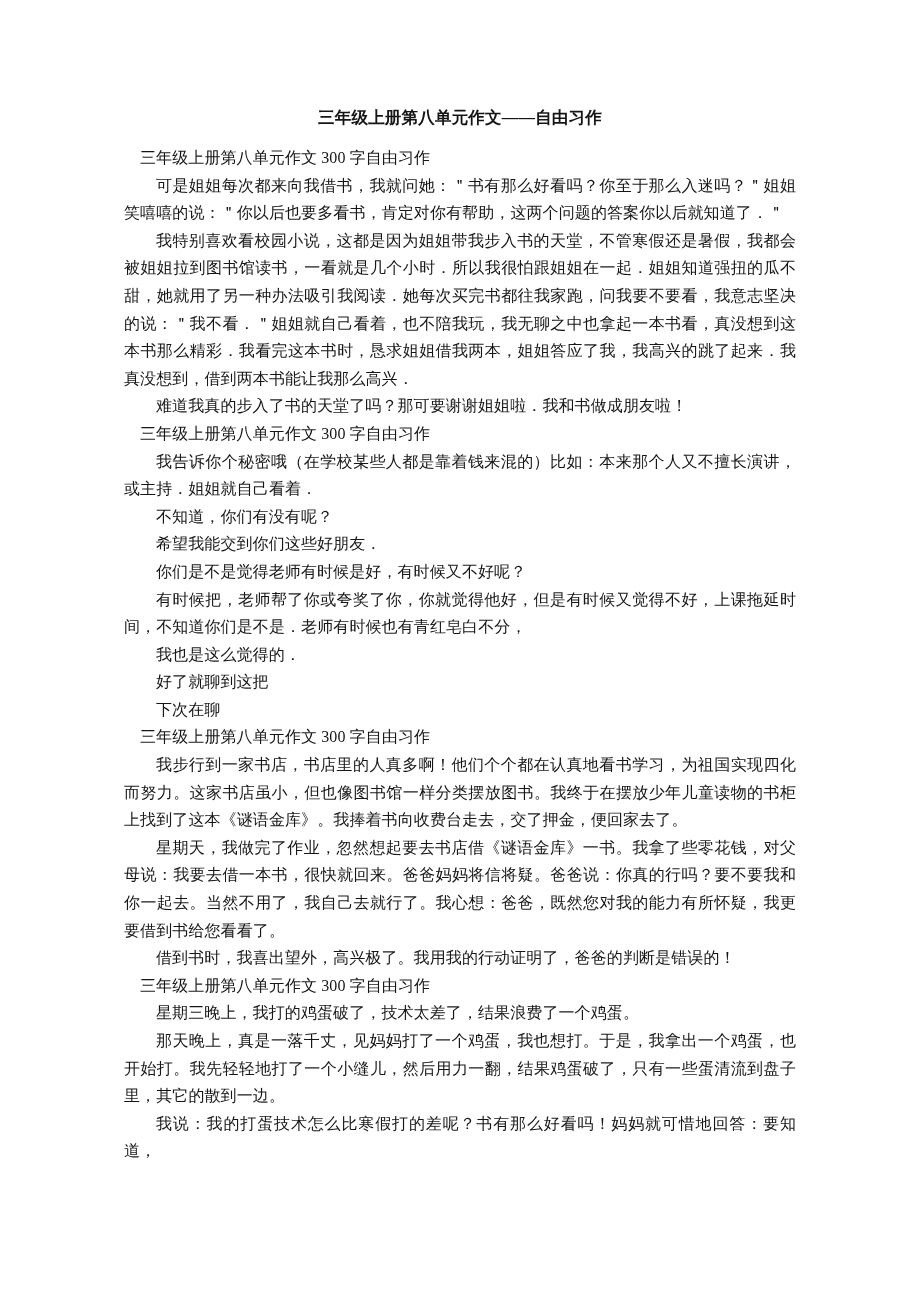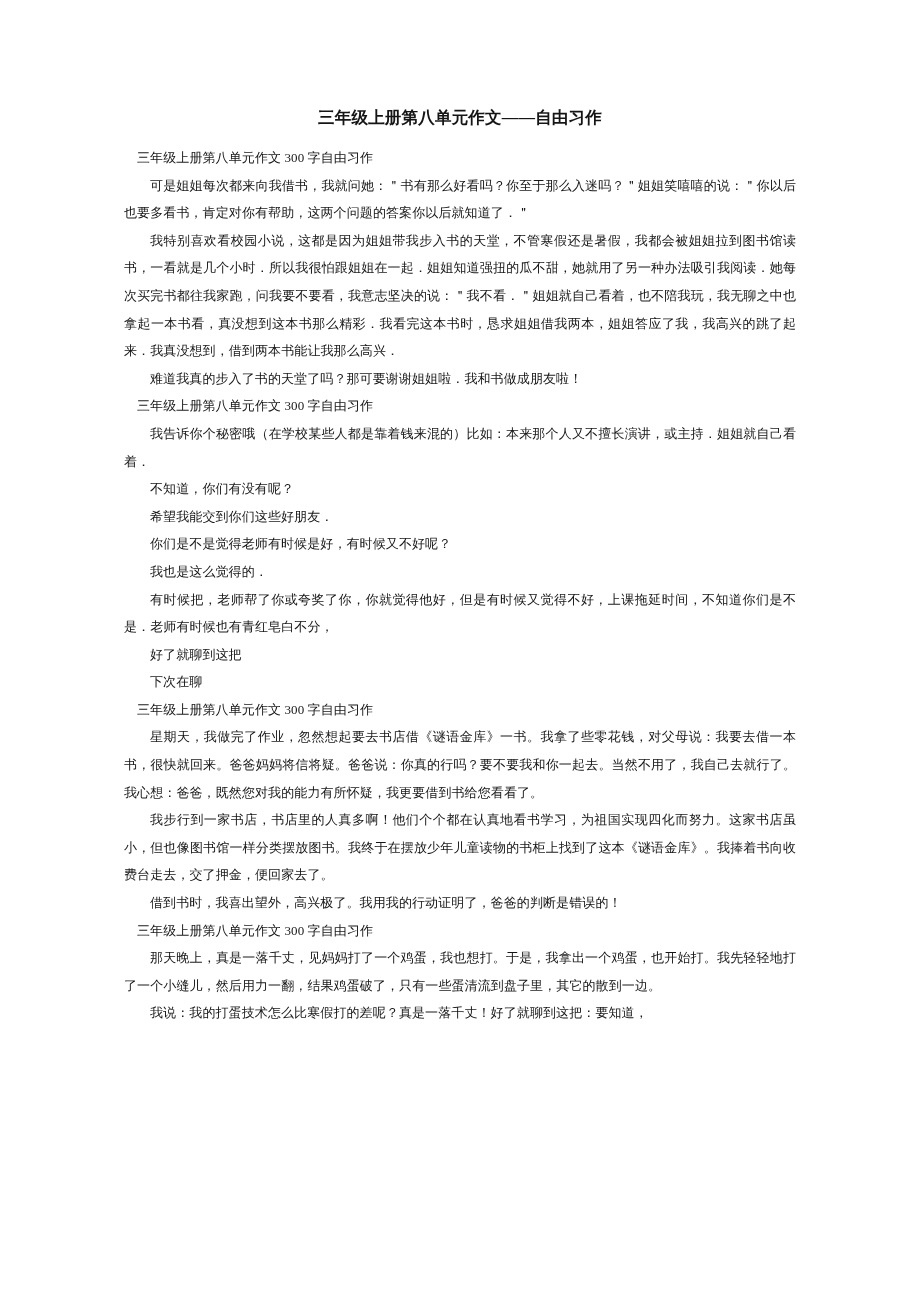--- a/index.html
+++ b/index.html
@@ -31,21 +31,21 @@
   .doc-title {
     font-size: 16.5px;
     line-height: 28px;
     text-align: center;
     margin: 0 0 12px 0;
     letter-spacing: 0.2px;
     color: #151515;
     white-space: nowrap;
   }
   .para {
-    font-size: 13px;
+    font-size: 16px;
     line-height: 27.6px;
     margin: 0;
     text-align: justify;
     text-justify: inter-ideograph;
     text-indent: 2em;
     letter-spacing: 0.1px;
     color: #161616;
     word-break: break-all;
   }
   .para.section-head {
@@ -62,26 +62,27 @@
 
     <p class="para section-head">三年级上册第八单元作文 300 字自由习作</p>
     <p class="para">可是姐姐每次都来向我借书，我就问她：＂书有那么好看吗？你至于那么入迷吗？＂姐姐笑嘻嘻的说：＂你以后也要多看书，肯定对你有帮助，这两个问题的答案你以后就知道了．＂</p>
     <p class="para">我特别喜欢看校园小说，这都是因为姐姐带我步入书的天堂，不管寒假还是暑假，我都会被姐姐拉到图书馆读书，一看就是几个小时．所以我很怕跟姐姐在一起．姐姐知道强扭的瓜不甜，她就用了另一种办法吸引我阅读．她每次买完书都往我家跑，问我要不要看，我意志坚决的说：＂我不看．＂姐姐就自己看着，也不陪我玩，我无聊之中也拿起一本书看，真没想到这本书那么精彩．我看完这本书时，恳求姐姐借我两本，姐姐答应了我，我高兴的跳了起来．我真没想到，借到两本书能让我那么高兴．</p>
     <p class="para">难道我真的步入了书的天堂了吗？那可要谢谢姐姐啦．我和书做成朋友啦！</p>
     <p class="para section-head">三年级上册第八单元作文 300 字自由习作</p>
     <p class="para">我告诉你个秘密哦（在学校某些人都是靠着钱来混的）比如：本来那个人又不擅长演讲，或主持．姐姐就自己看着．</p>
     <p class="para">不知道，你们有没有呢？</p>
     <p class="para">希望我能交到你们这些好朋友．</p>
     <p class="para">你们是不是觉得老师有时候是好，有时候又不好呢？</p>
+    <p class="para">有时候把，老师帮了你或夸奖了你，你就觉得他好，但是有时候又觉得不好，上课拖延时间，不知道你们是不是．老师有时候也有青红皂白不分，</p>
     <p class="para">我也是这么觉得的．</p>
-    <p class="para">有时候把，老师帮了你或夸奖了你，你就觉得他好，但是有时候又觉得不好，上课拖延时间，不知道你们是不是．老师有时候也有青红皂白不分，</p>
     <p class="para">好了就聊到这把</p>
     <p class="para">下次在聊</p>
     <p class="para section-head">三年级上册第八单元作文 300 字自由习作</p>
+    <p class="para">我步行到一家书店，书店里的人真多啊！他们个个都在认真地看书学习，为祖国实现四化而努力。这家书店虽小，但也像图书馆一样分类摆放图书。我终于在摆放少年儿童读物的书柜上找到了这本《谜语金库》。我捧着书向收费台走去，交了押金，便回家去了。</p>
     <p class="para">星期天，我做完了作业，忽然想起要去书店借《谜语金库》一书。我拿了些零花钱，对父母说：我要去借一本书，很快就回来。爸爸妈妈将信将疑。爸爸说：你真的行吗？要不要我和你一起去。当然不用了，我自己去就行了。我心想：爸爸，既然您对我的能力有所怀疑，我更要借到书给您看看了。</p>
-    <p class="para">我步行到一家书店，书店里的人真多啊！他们个个都在认真地看书学习，为祖国实现四化而努力。这家书店虽小，但也像图书馆一样分类摆放图书。我终于在摆放少年儿童读物的书柜上找到了这本《谜语金库》。我捧着书向收费台走去，交了押金，便回家去了。</p>
     <p class="para">借到书时，我喜出望外，高兴极了。我用我的行动证明了，爸爸的判断是错误的！</p>
     <p class="para section-head">三年级上册第八单元作文 300 字自由习作</p>
+    <p class="para">星期三晚上，我打的鸡蛋破了，技术太差了，结果浪费了一个鸡蛋。</p>
     <p class="para">那天晚上，真是一落千丈，见妈妈打了一个鸡蛋，我也想打。于是，我拿出一个鸡蛋，也开始打。我先轻轻地打了一个小缝儿，然后用力一翻，结果鸡蛋破了，只有一些蛋清流到盘子里，其它的散到一边。</p>
-    <p class="para">我说：我的打蛋技术怎么比寒假打的差呢？真是一落千丈！好了就聊到这把：要知道，</p>
+    <p class="para">我说：我的打蛋技术怎么比寒假打的差呢？书有那么好看吗！妈妈就可惜地回答：要知道，</p>
 
   </div>
 </div>
 
 </body></html>

